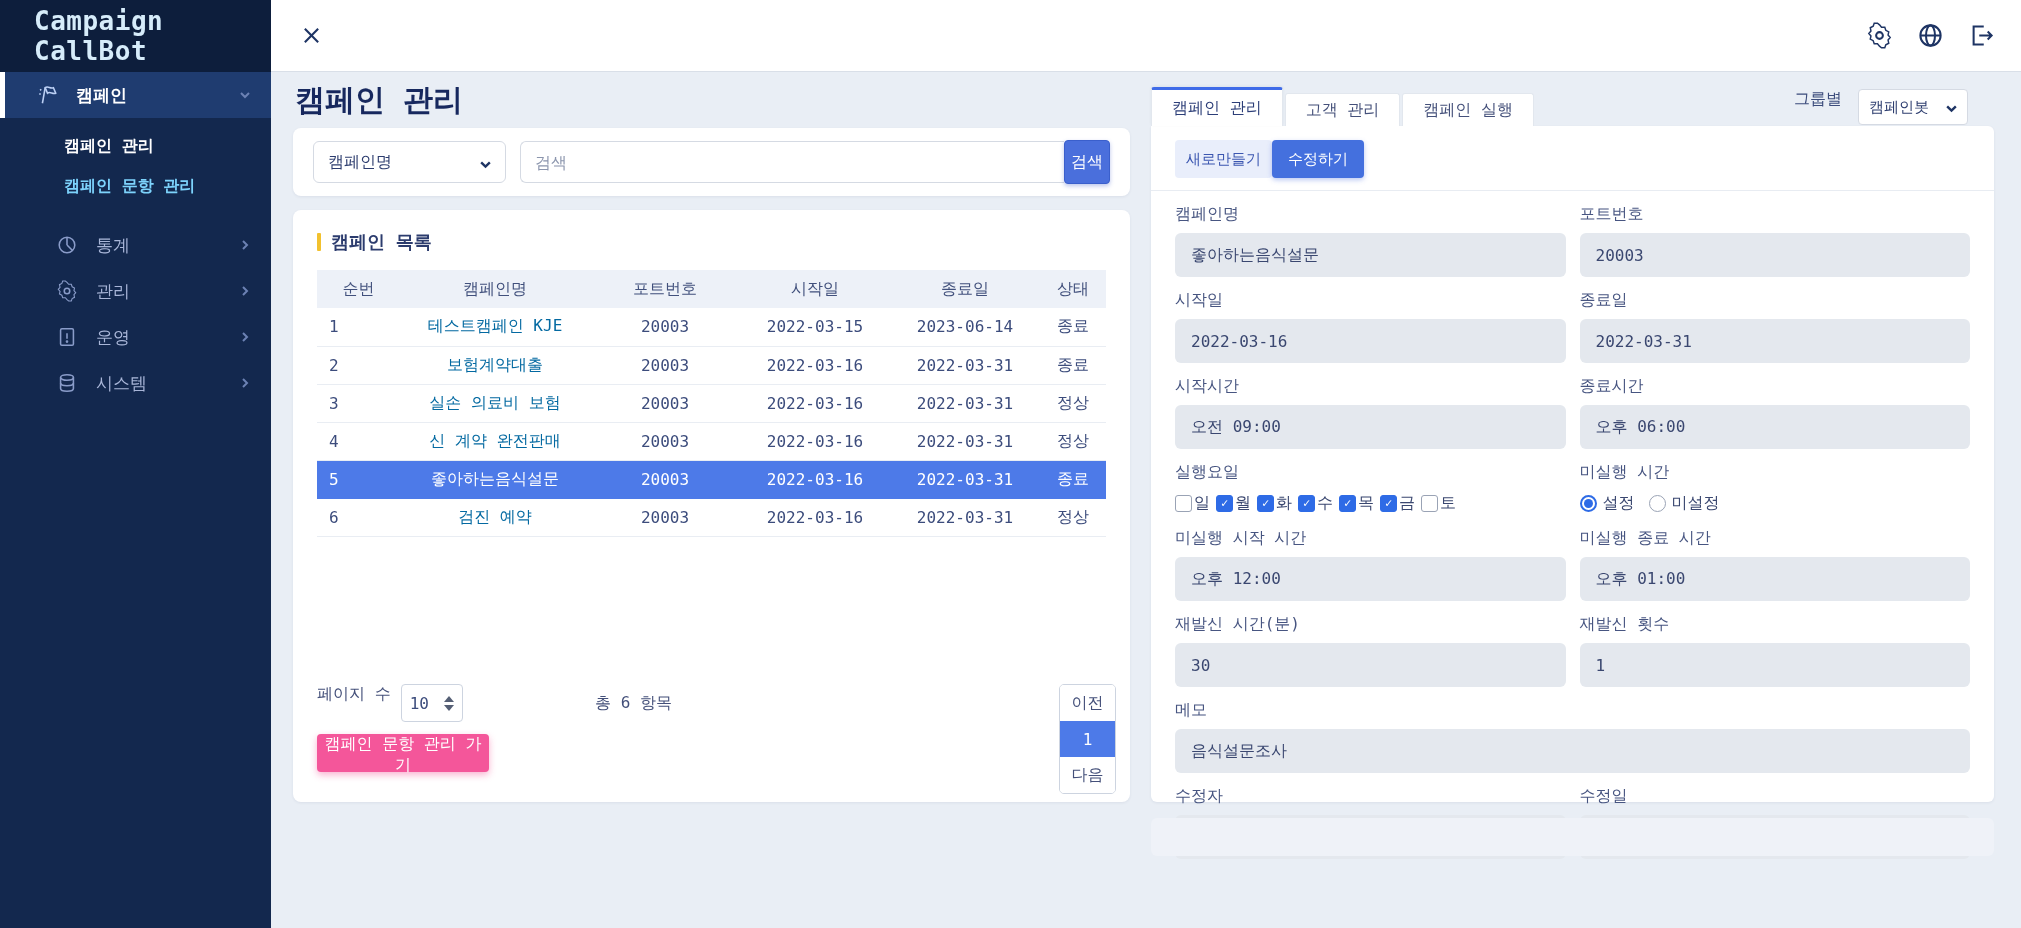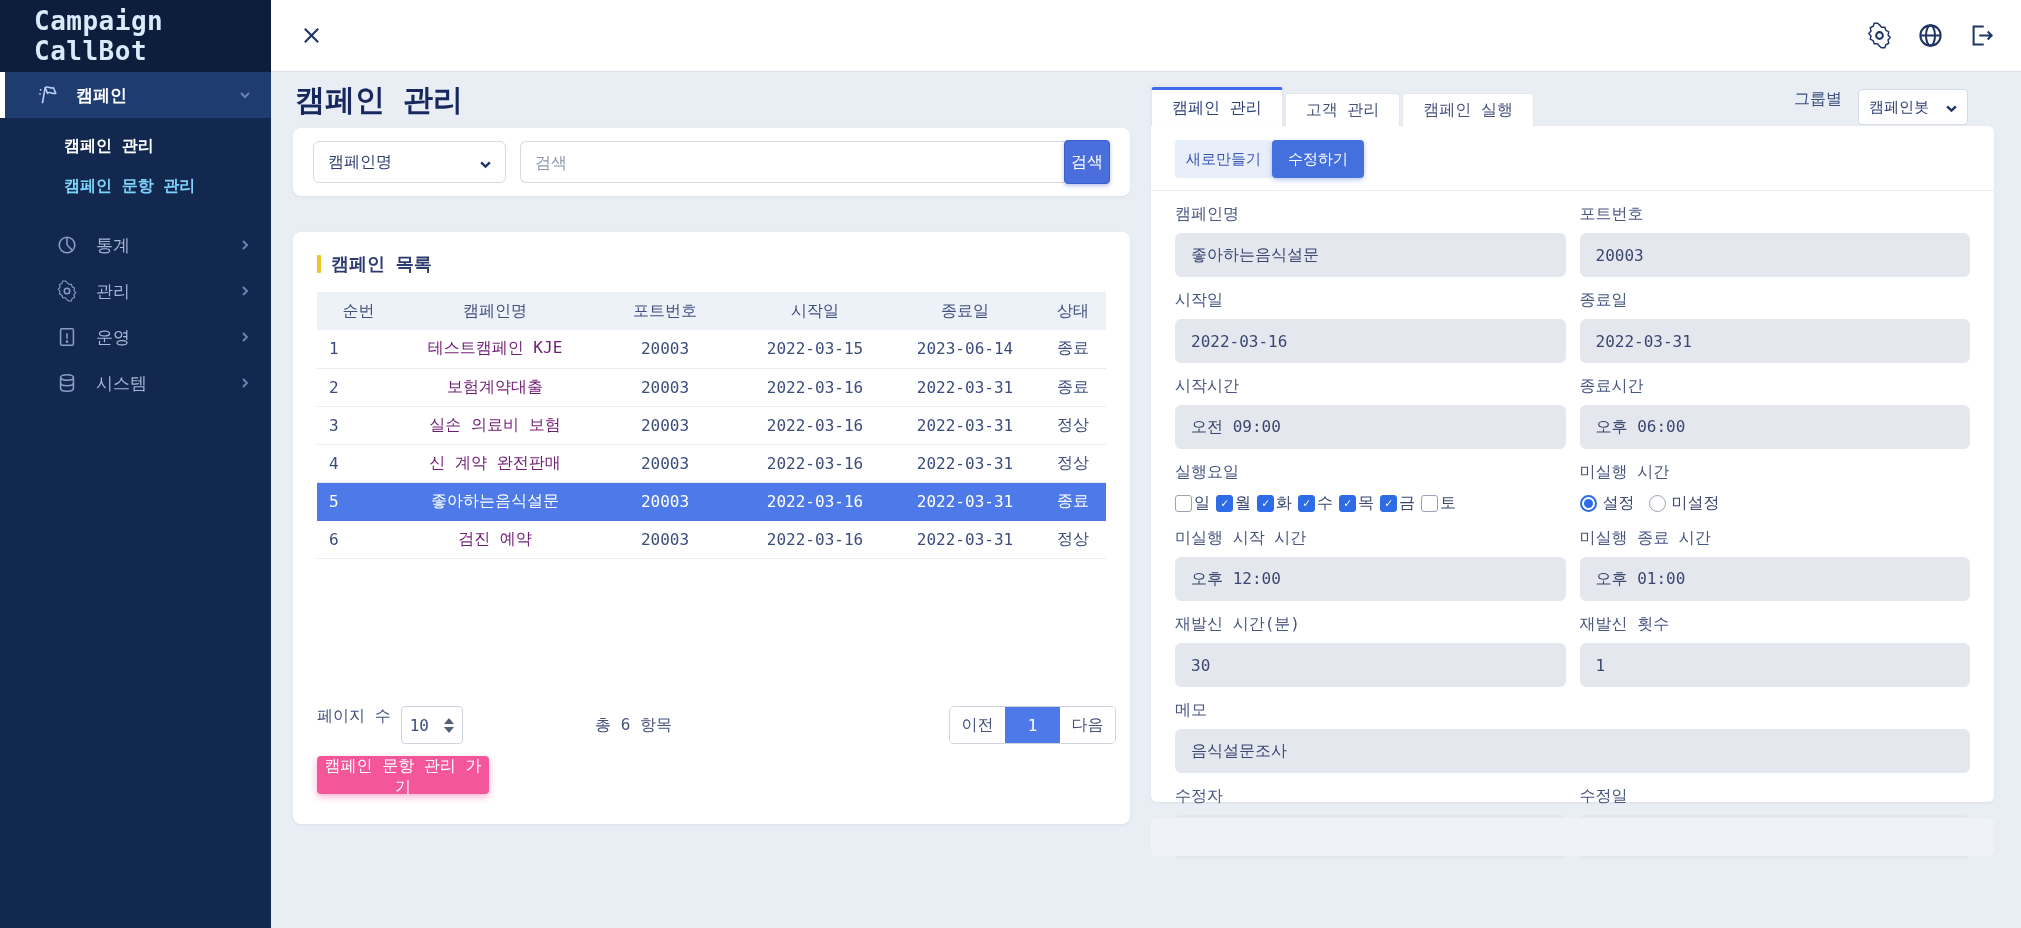--- a/index.html
+++ b/index.html
@@ -41,42 +41,42 @@
   .filter-select { width:193px; height:42px; border:1px solid #d5dae3; border-radius:6px; display:flex; align-items:center;
                    padding:0 14px; font-size:16px; color:#2c3c6e; background:#fff; cursor:pointer; }
   .filter-select .chevron-down { margin-left:auto; color:#1e3464; }
   .search-input { flex:1; height:42px; margin-left:14px; border:1px solid #d5dae3; border-radius:6px 0 0 6px;
                   padding:0 14px; font-size:16px; color:#2c3c6e; outline:none; background:#fff;
                   font-family:inherit; border-right:none; }
   .search-input::placeholder { color:#8b95ad; }
   .search-btn { width:46px; height:44px; background:#4a6fdc; color:#fff; font-size:16px; border:1px solid #3a5fcc;
                 border-radius:4px; cursor:pointer; font-family:inherit; box-shadow:0 2px 4px rgba(60,90,200,.35); }
 
-  .list-card { position:absolute; left:22px; top:138px; width:837px; height:592px; padding:20px 24px;margin-top:22px; }
+  .list-card { position:absolute; left:22px; top:138px; width:837px; height:592px; padding:20px 24px; }
   .section-title { display:flex; align-items:center; font-size:18px; font-weight:bold; color:#2c3c6e; }
   .section-title .bar { width:4px; height:18px; background:#f2c12e; margin-right:10px; border-radius:1px; }
   table.clist { border-collapse:collapse; width:789px; margin-top:16px; table-layout:fixed; font-size:16px; }
   table.clist col.c0{width:83px} table.clist col.c1{width:190px} table.clist col.c2{width:150px}
   table.clist col.c3{width:150px} table.clist col.c4{width:150px} table.clist col.c5{width:66px}
   table.clist thead th { background:#edf1f8; color:#41507c; font-weight:normal; height:38px; text-align:center; }
   table.clist tbody td { height:38px; text-align:center; color:#3c4c7c; border-bottom:1px solid #e9edf3; }
   table.clist tbody td.seq { text-align:left; padding-left:12px; }
-  table.clist tbody td.cname { color:#701a75; }
+  table.clist tbody td.cname { color:#0369a1; }
   table.clist tbody tr { cursor:pointer; }
   table.clist tbody tr.selected td { background:#4d7ae8; color:#ffffff; border-bottom-color:#4d7ae8; }
 
   .pager-row { position:absolute; left:24px; right:14px; bottom:80px; height:38px; display:flex; align-items:flex-start; }
   .pager-label { font-size:16px; color:#44507a; }
   .page-size-box { margin-left:10px; width:62px; height:38px; border:1px solid #cdd4e0; border-radius:4px;
                    display:flex; align-items:center; padding:0 8px; color:#3c4c7c; font-size:16px; background:#fff; cursor:pointer; }
   .steppers { margin-left:auto; display:flex; flex-direction:column; gap:3px; }
   .tri-up { width:0; height:0; border-left:5px solid transparent; border-right:5px solid transparent; border-bottom:6px solid #555f75; }
   .tri-down { width:0; height:0; border-left:5px solid transparent; border-right:5px solid transparent; border-top:6px solid #555f75; }
   .total-label { position:absolute; left:278px; top:9px; font-size:16px; color:#44507a; }
-  .page-group { margin-left:auto; display:flex; border:1px solid #cdd4e0; border-radius:5px; overflow:hidden; background:#fff; }
+  .page-group { margin-left:auto; display:flex; border:1px solid #cdd4e0; border-radius:5px; overflow:hidden; background:#fff;flex-direction:column; }
   .page-group .pg { min-width:55px; height:36px; display:flex; align-items:center; justify-content:center;
                     font-size:16px; color:#44507a; cursor:pointer; background:#fff; }
   .page-group .pg.active { background:#4d7ae8; color:#fff; }
 
   .goto-btn { position:absolute; left:24px; bottom:30px; width:172px; height:38px; background:#f4569a; color:#fff;
               font-size:16px; border:none; border-radius:4px; cursor:pointer; font-family:inherit;
               box-shadow:0 3px 7px rgba(244,86,154,.45); }
 
   
   .right-col { position:absolute; left:880px; top:0; width:843px; height:770px; }

